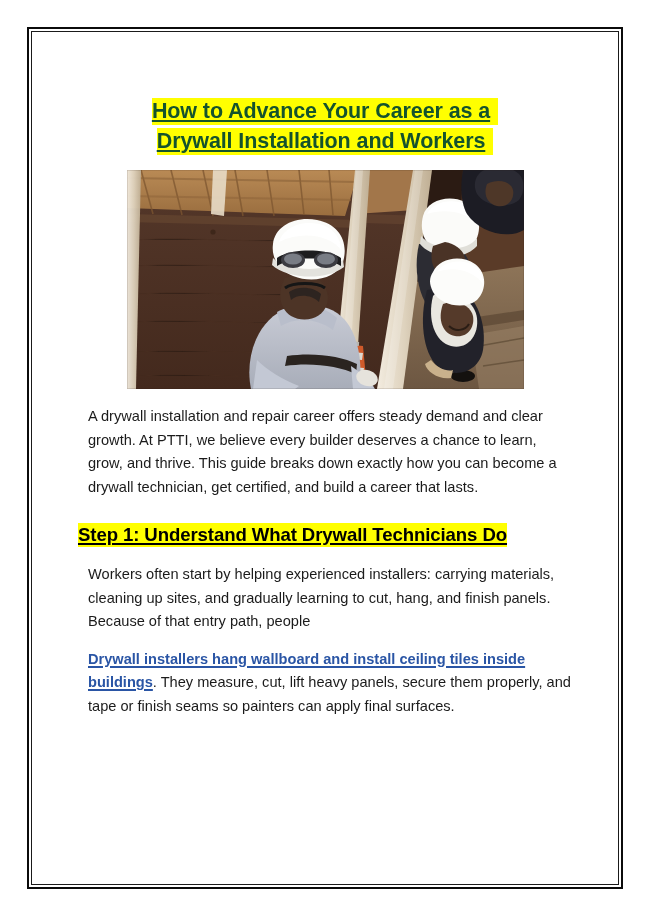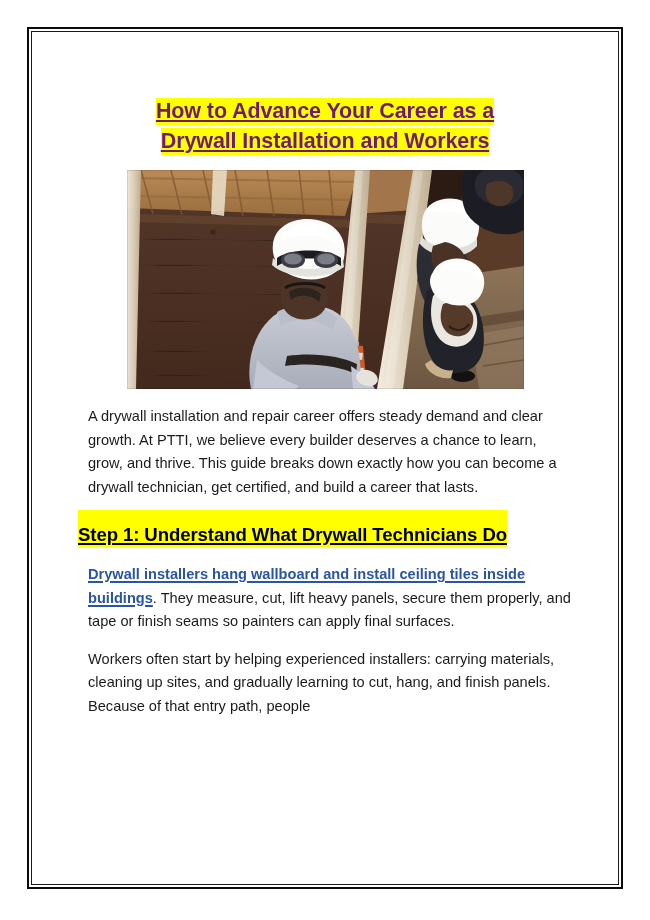--- a/index.html
+++ b/index.html
@@ -55,27 +55,27 @@
     margin: 0;
     text-align: center;
     font-size: 21.5px;
     line-height: 30px;
     font-weight: bold;
     color: #000000;
     letter-spacing: -0.1px;
   }
   .doc-title .hl {
     background: #FFFF00;
-    color: #701a75;
+    color: #14532d;
     text-decoration: underline;
     text-decoration-thickness: 2px;
     text-underline-offset: 2px;
     box-decoration-break: clone;
     -webkit-box-decoration-break: clone;
-    padding: 1px 0 2px 0;
+    padding: 1px 8px 2px 0;
     margin-top: 36px;
   }
 
   
   .figure {
     margin: 14px 0 0 0;
     display: flex;
     justify-content: center;
   }
   .photo {
@@ -108,21 +108,21 @@
     letter-spacing: -0.1px;
   }
   .section-head .hl {
     background: #FFFF00;
     color: #000000;
     text-decoration: underline;
     text-decoration-thickness: 2px;
     text-underline-offset: 2px;
     box-decoration-break: clone;
     -webkit-box-decoration-break: clone;
-    padding: 14px 0 2px 0;
+    padding: 1px 0 2px 0;
   }
 
   
   a.doclink {
     color: #2A55A5;
     font-weight: bold;
     text-decoration: underline;
     text-decoration-thickness: 1.5px;
     text-underline-offset: 2px;
     cursor: pointer;
@@ -275,18 +275,18 @@
         </svg>
       </div>
     </div>
 
     <p class="para first">A drywall installation and repair career offers steady demand and clear growth. At PTTI, we believe every builder deserves a chance to learn, grow, and thrive. This guide breaks down exactly how you can become a drywall technician, get certified, and build a career that lasts.</p>
 
     <h2 class="section-head">
       <span class="hl">Step 1: Understand What Drywall Technicians Do</span>
     </h2>
 
+    <p class="para">Workers often start by helping experienced installers: carrying materials, cleaning up sites, and gradually learning to cut, hang, and finish panels. Because of that entry path, people</p>
+
     <p class="para"><a class="doclink" href="#">Drywall installers hang wallboard and install ceiling tiles inside buildings</a><span>. They measure, cut, lift heavy panels, secure them properly, and tape or finish seams so painters can apply final surfaces.</span></p>
-
-    <p class="para">Workers often start by helping experienced installers: carrying materials, cleaning up sites, and gradually learning to cut, hang, and finish panels. Because of that entry path, people</p>
 
   </div>
 </div>
 
 </body></html>

